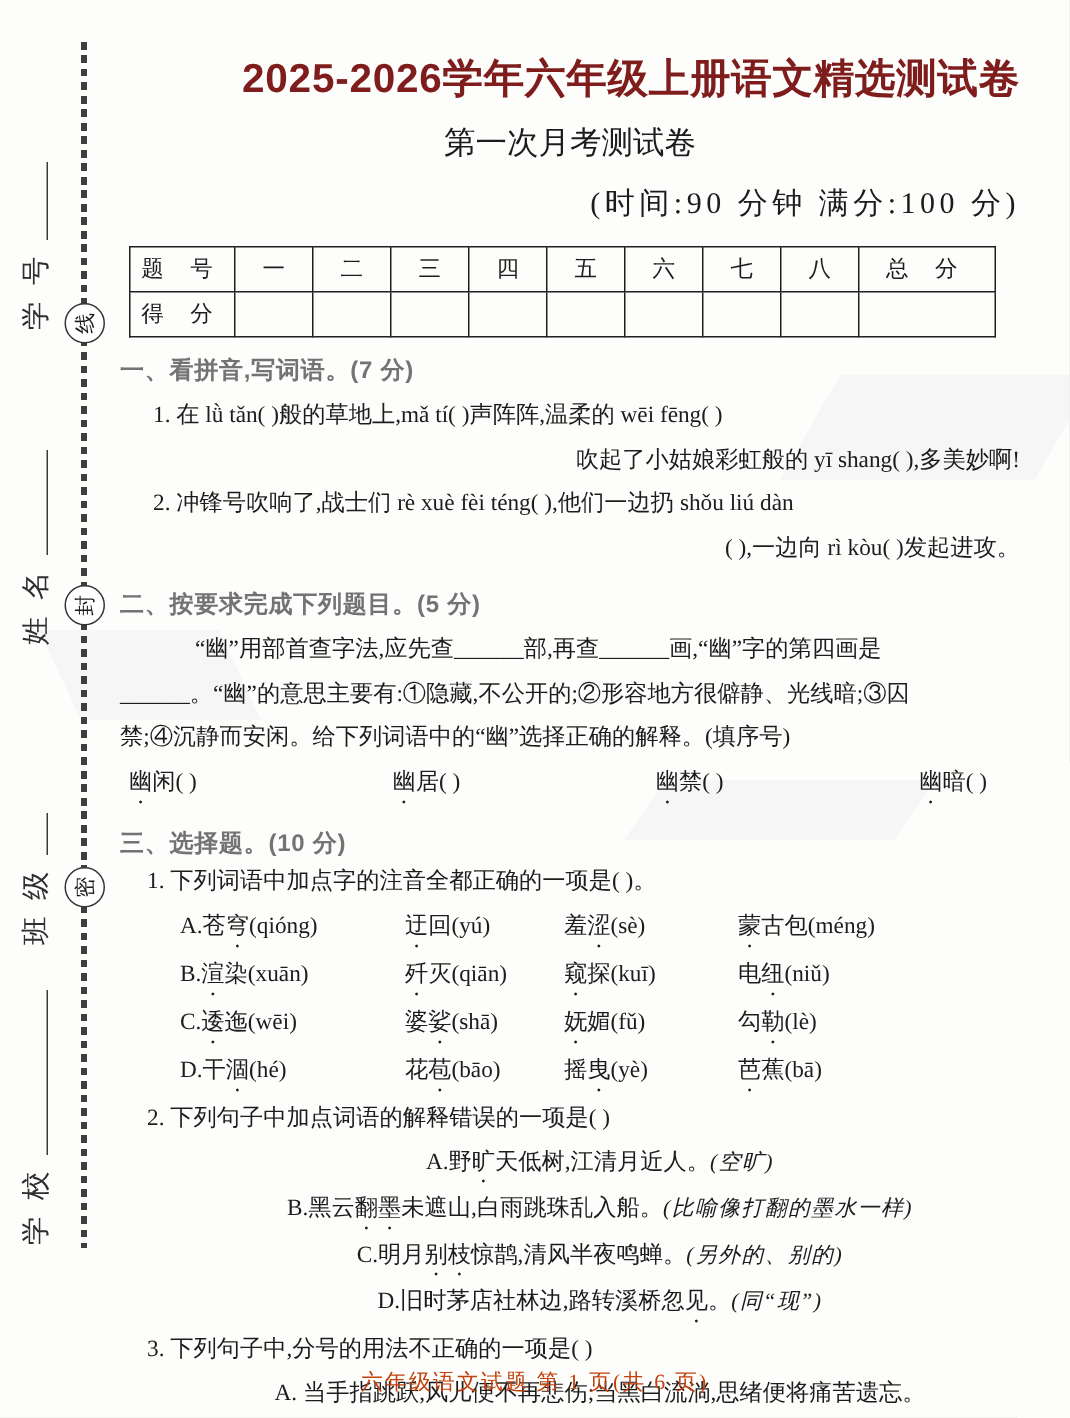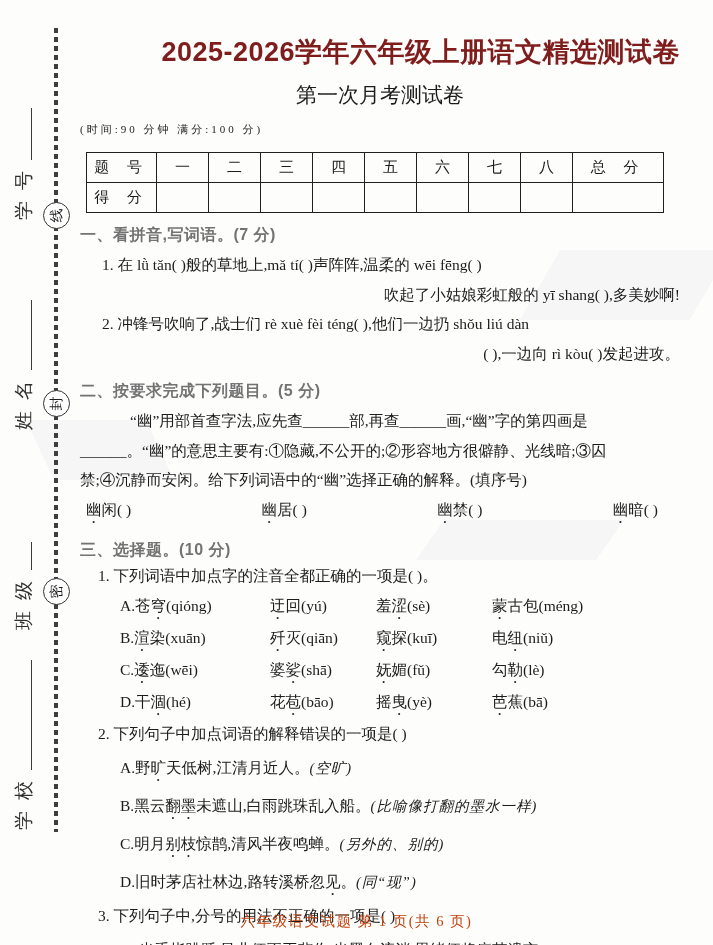--- a/index.html
+++ b/index.html
@@ -40,21 +40,21 @@
   
   .main { position:absolute; left:80px; top:0; width:600px; }
   .title {
     margin-top:34px; text-align:right; font-size:27px; font-weight:bold;
     font-family:"Liberation Sans","DejaVu Sans",sans-serif; letter-spacing:0.5px; color:#7f1d1d;
   }
   .subtitle {
     margin-top:11px; text-align:center; font-size:21px; font-weight:normal;
     font-family:"Liberation Sans","DejaVu Sans",sans-serif;
   }
-  .meta { margin-top:13px; text-align:left; font-size:11px; letter-spacing:3px; }
+  .meta { margin-top:13px; text-align:right; font-size:20px; letter-spacing:3px; }
 
   table.score { border-collapse:collapse; margin:15px 0 0 6px; table-layout:fixed; }
   table.score td {
     border:1.6px solid #1f1f1f; height:29px; text-align:center; vertical-align:middle;
     font-size:15px; padding:0;
   }
   td.c-head { width:69px; } td.c-num { width:51px; } td.c-total { width:90px; }
   .wide { letter-spacing:7px; margin-left:7px; }
 
   .sec-h {
@@ -71,21 +71,21 @@
 
   .dot {
     -webkit-text-emphasis:filled dot; -webkit-text-emphasis-position:under right;
     text-emphasis:filled dot; text-emphasis-position:under right;
   }
   .stem { font-size:15.5px; line-height:30px; padding-left:18px; }
   .opt-grid {
     display:grid; grid-template-columns:150px 106px 116px auto;
     padding-left:40px; font-size:15.5px; line-height:29.5px;
   }
-  .opt-lines { font-size:15.5px; line-height:37px; padding-left:40px; white-space:nowrap; }
+  .opt-lines { font-size:15.5px; line-height:27px; padding-left:40px; white-space:nowrap;text-align:center; }
   .note { font-style:italic; font-size:14.5px; letter-spacing:1px; }
 
   .footer {
     position:absolute; left:0; width:100%; bottom:14px; text-align:center;
     font-size:14.5px; letter-spacing:1.5px; color:#c2410c;
   }
 </style>
 </head>
 <body>
 

